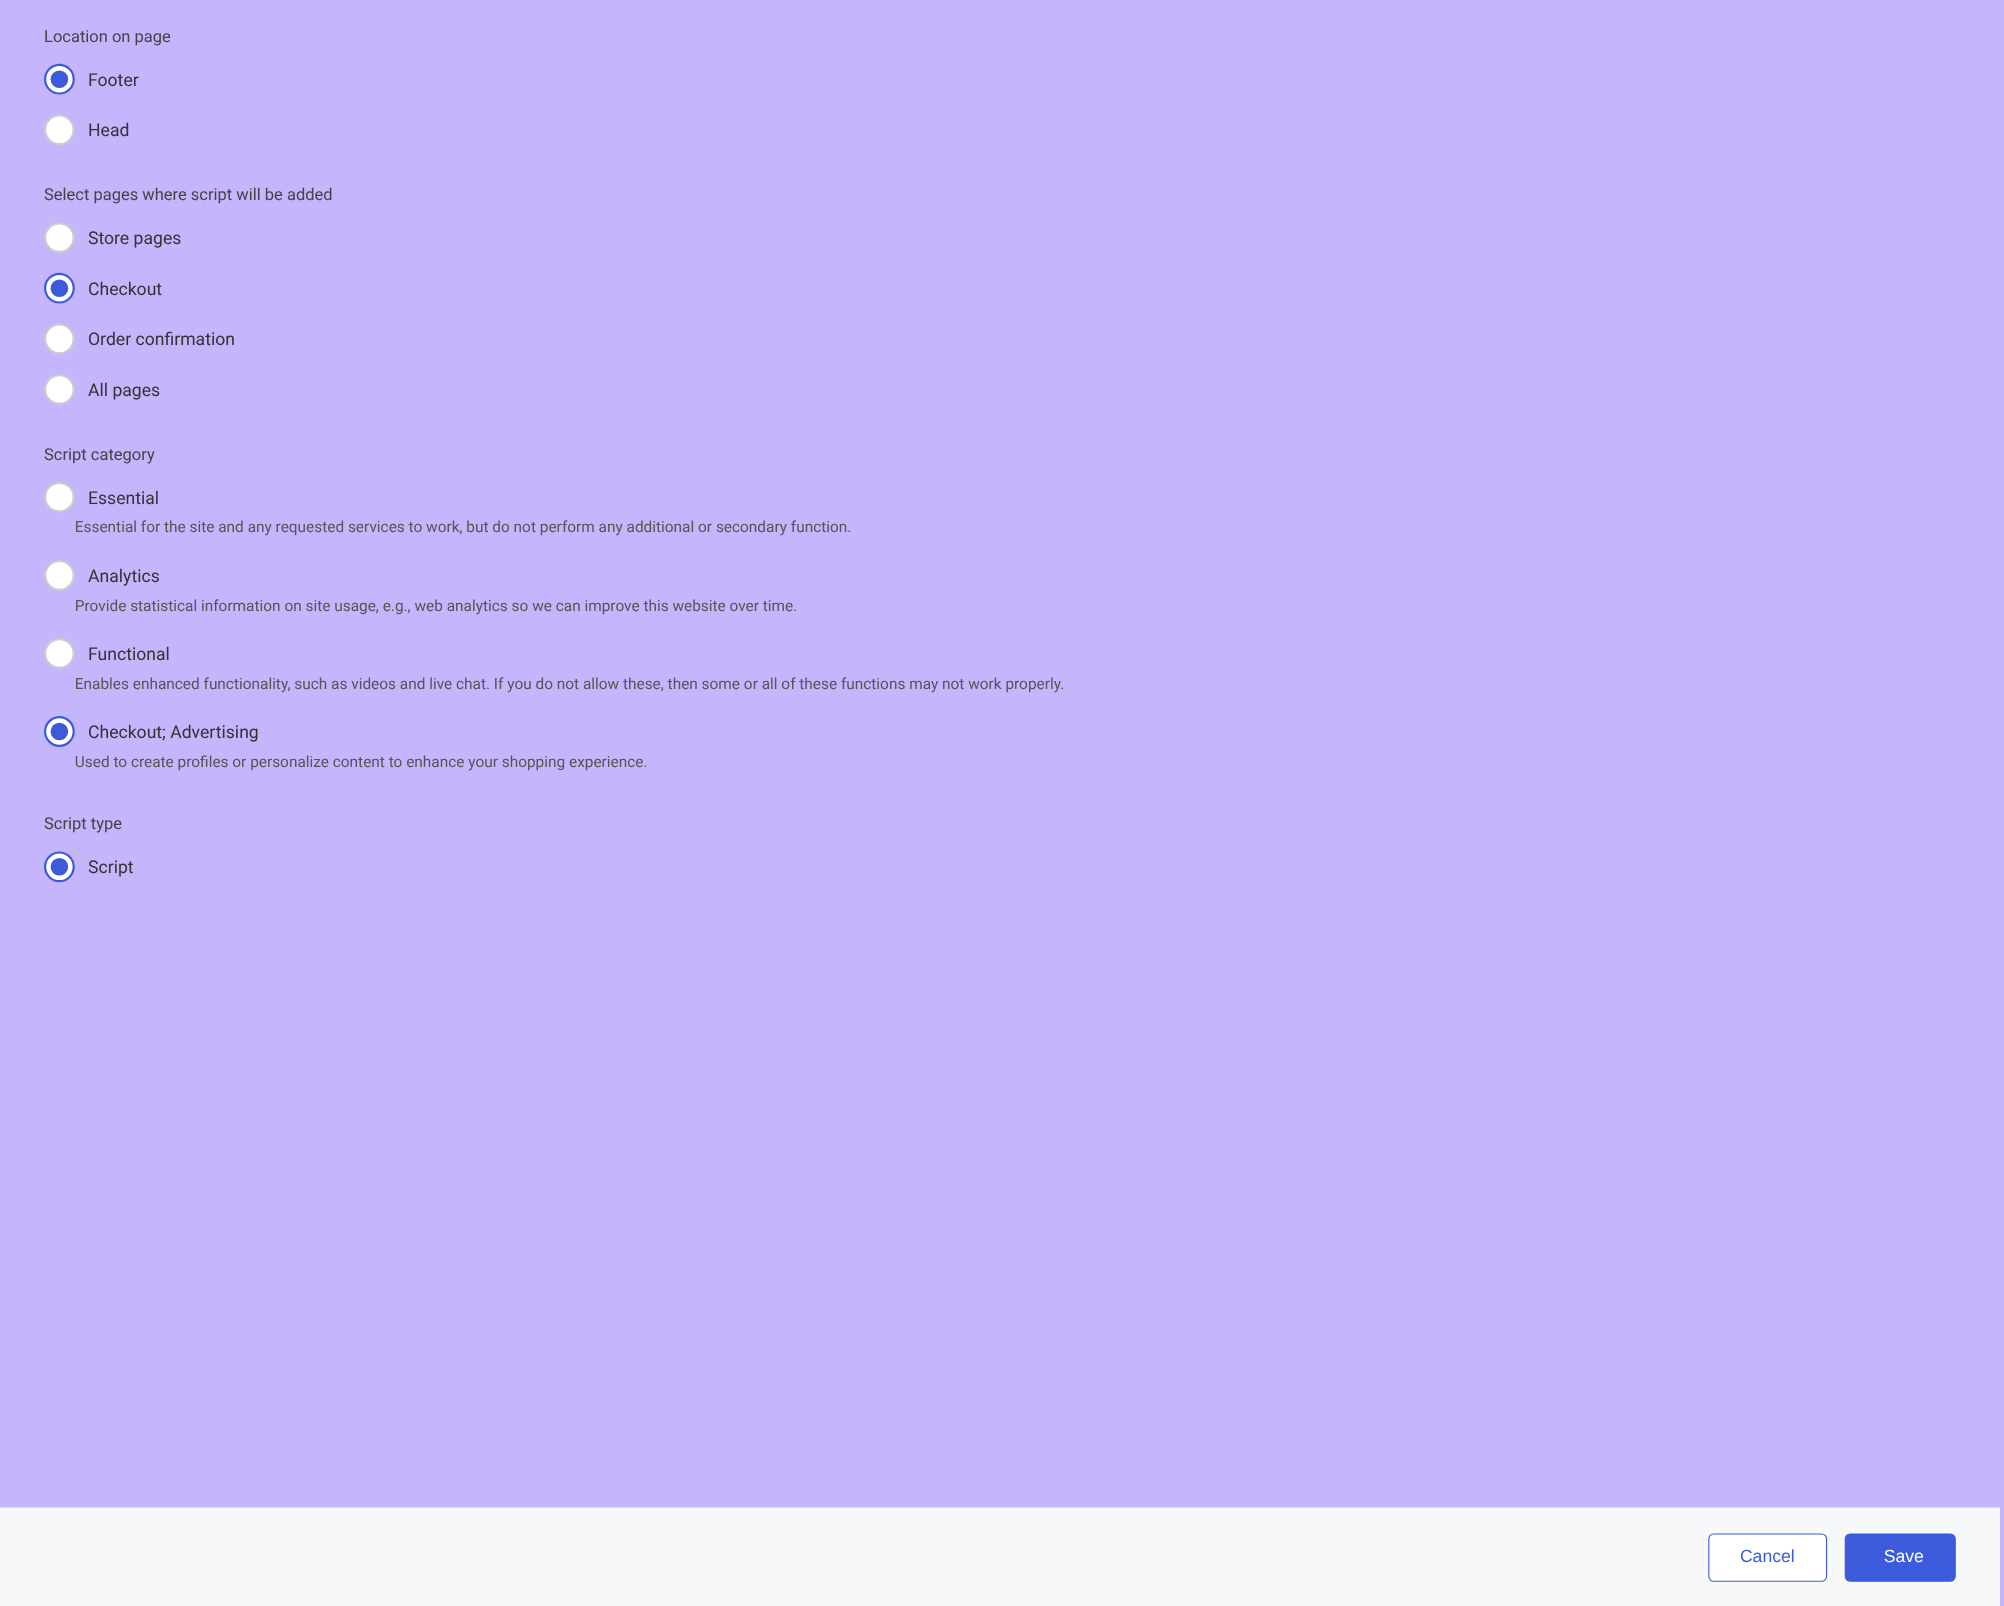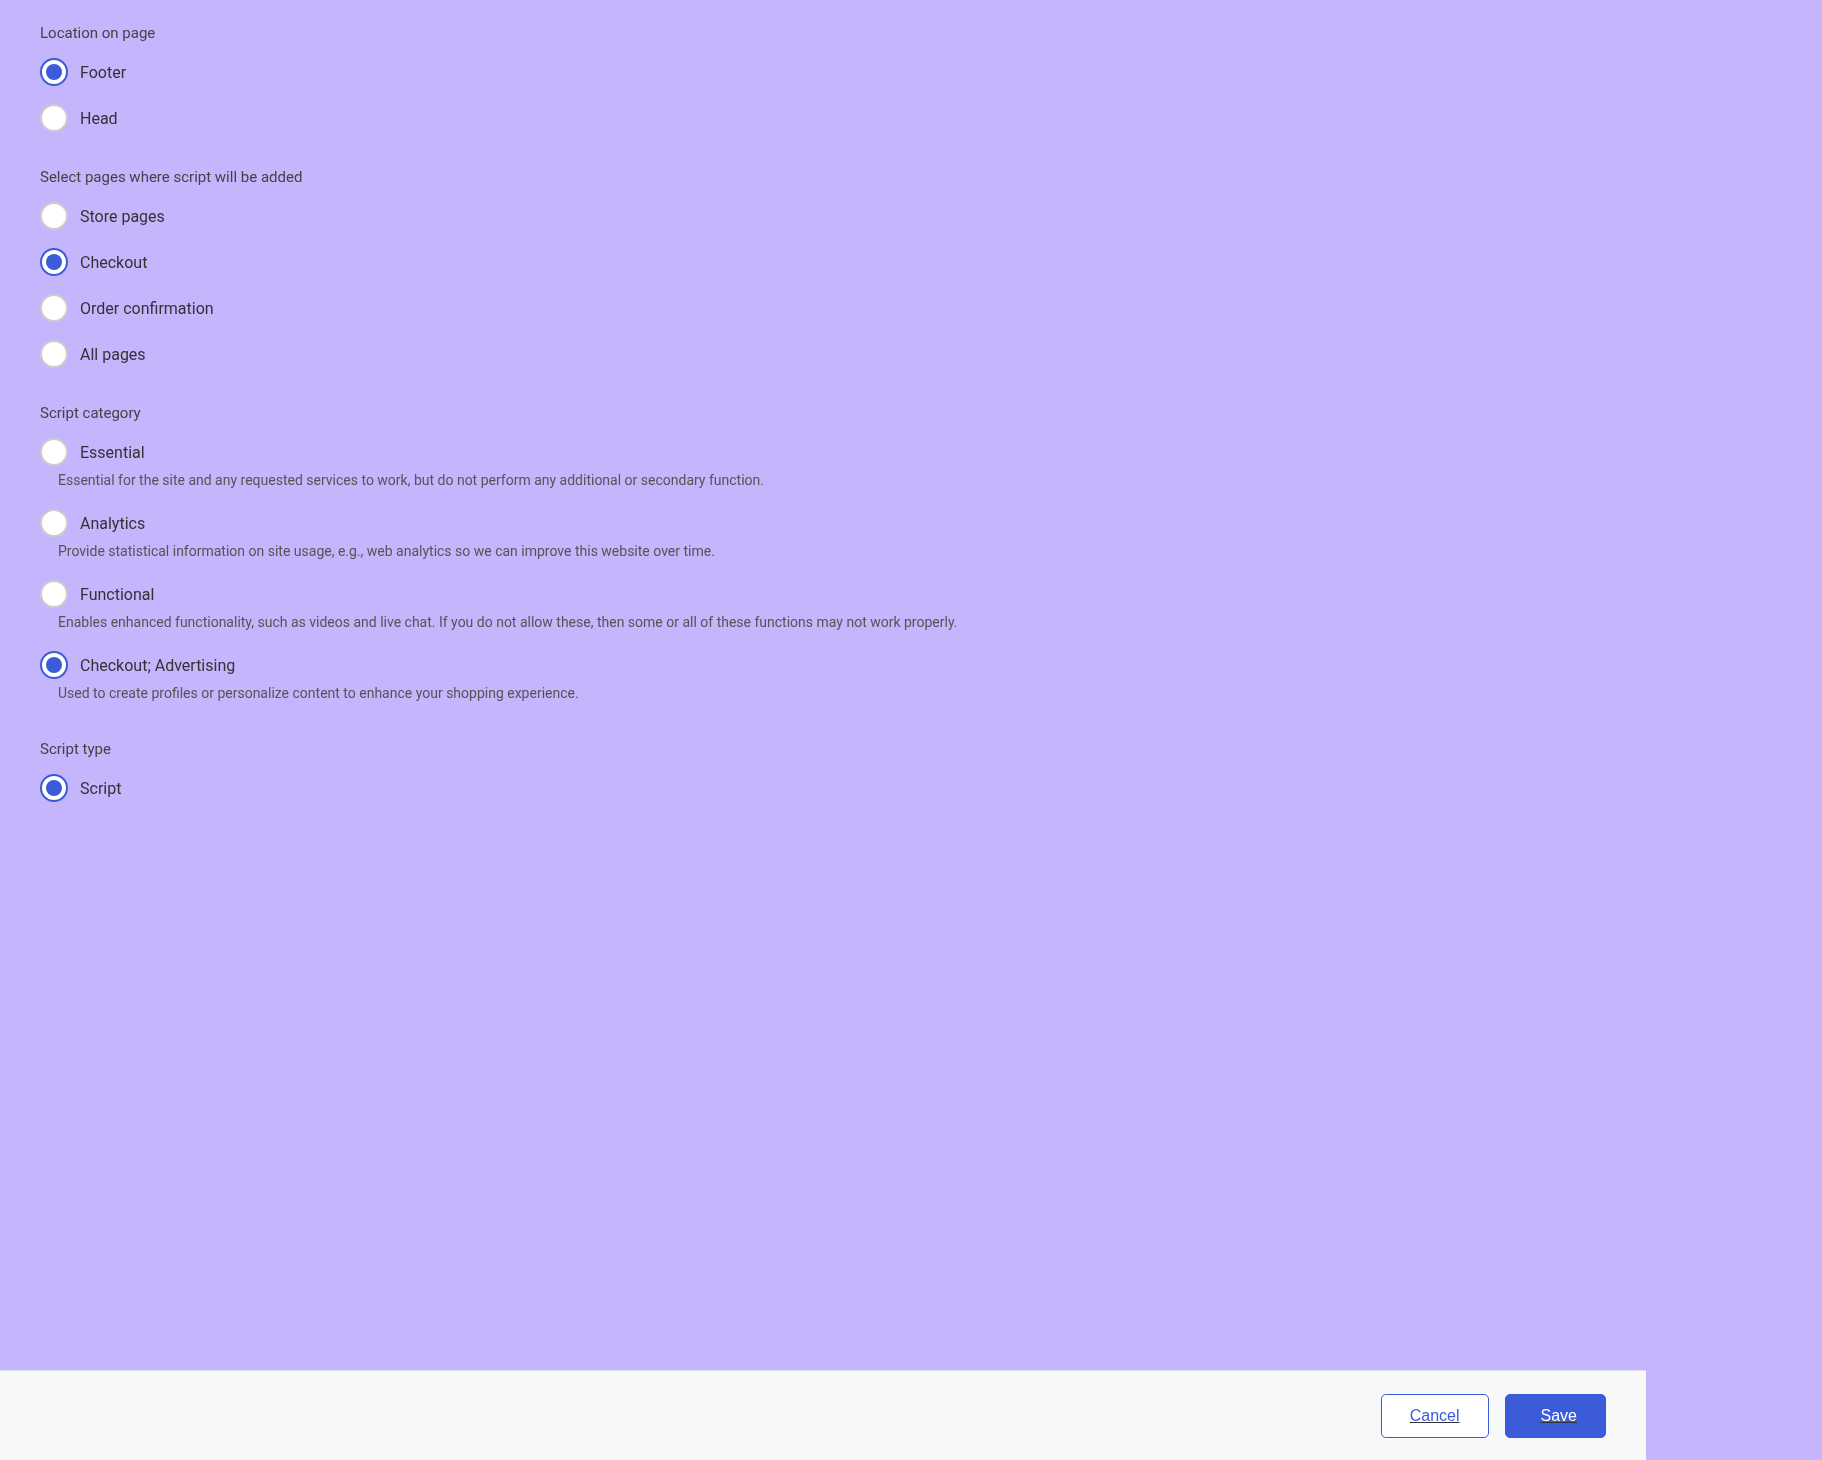--- a/index.html
+++ b/index.html
@@ -49,21 +49,21 @@
     }
 
     .radio-row {
       display: flex;
       align-items: center;
       gap: 12px;
       cursor: pointer;
     }
 
     .radio-desc {
-      margin-left: 18px;
+      margin-left: 28px;
       font-size: 14px;
       color: #555;
       line-height: 1.5;
       max-width: 1100px;
     }
 
     .radio-circle {
       width: 28px;
       height: 28px;
       border-radius: 50%;
@@ -90,30 +90,29 @@
 
     .radio-label {
       font-size: 16px;
       color: #333;
     }
 
     .footer-bar {
       position: fixed;
       bottom: 0;
       left: 0;
-      width: 1646px;
+      width: 1818px;
       height: 90px;
       background: #f7f8fa;
       border-top: 1px solid #e0e0e0;
       display: flex;
       align-items: center;
       justify-content: flex-end;
       padding: 0 40px;
       gap: 16px;
-      text-decoration: underline;
     }
 
     .btn {
       padding: 12px 28px;
       font-size: 16px;
       border-radius: 5px;
       cursor: pointer;
       font-weight: 500;
     }
 

